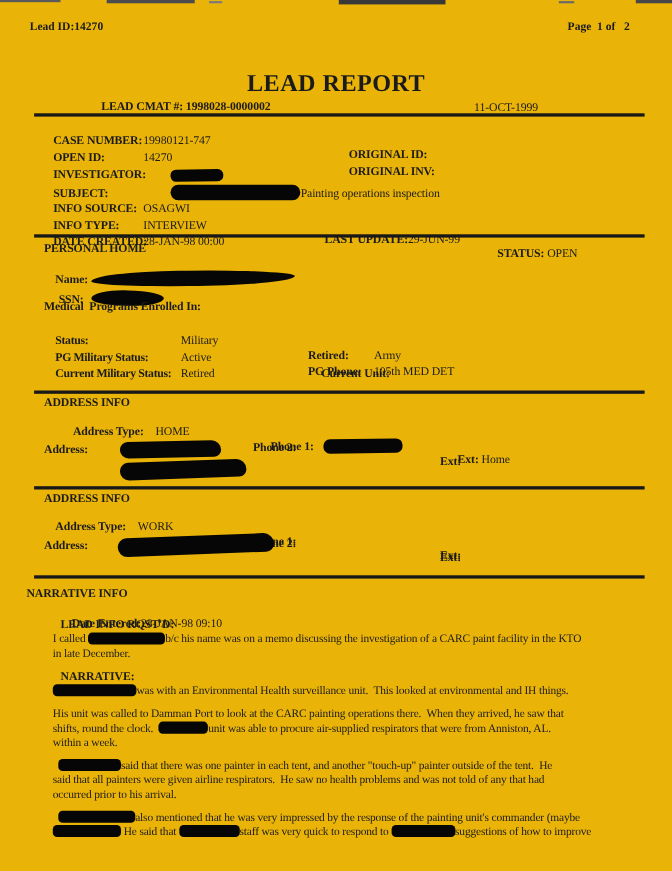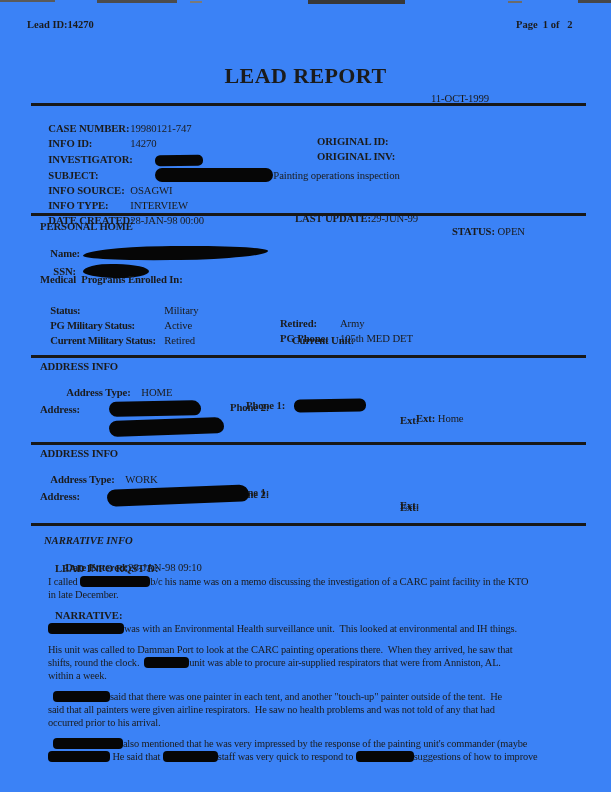--- a/index.html
+++ b/index.html
@@ -1,18 +1,18 @@
 <!DOCTYPE html>
 <html><head>
 <meta charset="utf-8">
 <style>
   html,body{margin:0;padding:0;}
   .page{
     position:relative;width:611px;height:792px;overflow:hidden;
-    background:#3b82f6;color:#1b1b1b;
+    background:#eab308;color:#1b1b1b;
     font-family:"Liberation Serif",serif;
   }
   .abs{position:absolute;}
   .b{font-weight:bold;}
   .fs{font-size:10.7px;line-height:13px;white-space:pre;letter-spacing:-0.1px;}
   .hdr{font-size:10.5px;font-weight:bold;white-space:pre;}
   .title{width:100%;text-align:center;font-size:22px;font-weight:bold;letter-spacing:0.4px;}
   .rule{position:absolute;left:31px;width:555px;background:#181818;}
   .lblw{display:inline-block;width:82px;}
   .plblw{display:inline-block;width:114px;letter-spacing:-0.3px;}
@@ -34,30 +34,31 @@
   <div class="scanline" style="left:190px;top:1px;width:12px;height:2px;background:#7a7a7a;"></div>
   <div class="scanline" style="left:308px;top:0;width:97px;height:4px;background:#383838;"></div>
   <div class="scanline" style="left:508px;top:1px;width:14px;height:2px;background:#6b6b6b;"></div>
   <div class="scanline" style="left:578px;top:0;width:33px;height:3px;background:#474747;"></div>
 
   <div class="abs hdr" style="left:27px;top:19px;">Lead ID:14270</div>
   <div class="abs hdr" style="left:516px;top:19px;">Page  1 of   2</div>
 
   <div class="abs title" style="left:0;top:63px;">LEAD REPORT</div>
 
+  <div class="abs fs b" style="left:92px;top:91px;">LEAD CMAT #: 1998028-0000002</div>
   <div class="abs fs" style="left:431px;top:92px;">11-OCT-1999</div>
 
   <div class="rule" style="top:103px;height:3px;"></div>
 
   <div class="abs fs" style="left:38px;top:109px;width:560px;">
     <span class="b lblw">CASE NUMBER:</span><span>19980121-747</span>
     <span class="abs b" style="left:279px;">ORIGINAL ID:</span>
   </div>
   <div class="abs fs" style="left:38px;top:124px;width:560px;">
-    <span class="b lblw">INFO ID:</span><span>14270</span>
+    <span class="b lblw">OPEN ID:</span><span>14270</span>
     <span class="abs b" style="left:279px;">ORIGINAL INV:</span>
   </div>
   <div class="abs fs" style="left:38px;top:140px;width:560px;">
     <span class="b lblw">INVESTIGATOR:</span><span class="redact" style="width:48px;height:11px;margin-left:25px;transform:rotate(-0.8deg);"></span>
   </div>
   <div class="abs fs" style="left:38px;top:155px;width:560px;">
     <span class="b lblw">SUBJECT:</span><span class="redact" style="width:118px;height:14px;margin-left:25px;border-radius:7px;"></span><span>Painting operations inspection</span>
   </div>
   <div class="abs fs" style="left:38px;top:171px;width:560px;">
     <span class="b lblw">INFO SOURCE:</span><span>OSAGWI</span>
@@ -120,21 +121,21 @@
   </div>
   <div class="abs fs" style="left:40px;top:475px;width:560px;">
     <span class="abs b" style="left:190px;">Phone 2:</span>
     <span class="abs b" style="left:360px;">Ext:</span>
   </div>
   <div class="abs fs b" style="left:40px;top:490px;">Address:</div>
   <div class="abs redact" style="left:107px;top:487px;width:142px;height:17px;border-radius:10px 12px 9px 11px;transform:rotate(-2.2deg);"></div>
 
   <div class="rule" style="top:523px;height:3px;"></div>
 
-  <div class="abs fs b" style="left:44px;top:534px;font-style:italic;">NARRATIVE INFO</div>
+  <div class="abs fs b" style="left:24px;top:534px;">NARRATIVE INFO</div>
   <div class="abs fs" style="left:55px;top:548px;">
     <span class="b">Date Entered:</span><span>28-JAN-98 09:10</span>
   </div>
   <div class="abs fs b" style="left:55px;top:562px;">LEAD INFO RQST'D:</div>
 
   <div class="abs" style="left:48px;top:575px;width:548px;">
       <div class="para">
         <div class="nline"><span>I called </span><span class="nredact" style="width: 70px;"></span><span>b/c his name was on a memo discussing the investigation of a CARC paint facility in the KTO</span></div>
         <div class="nline"><span>in late December.</span></div>
       </div>

